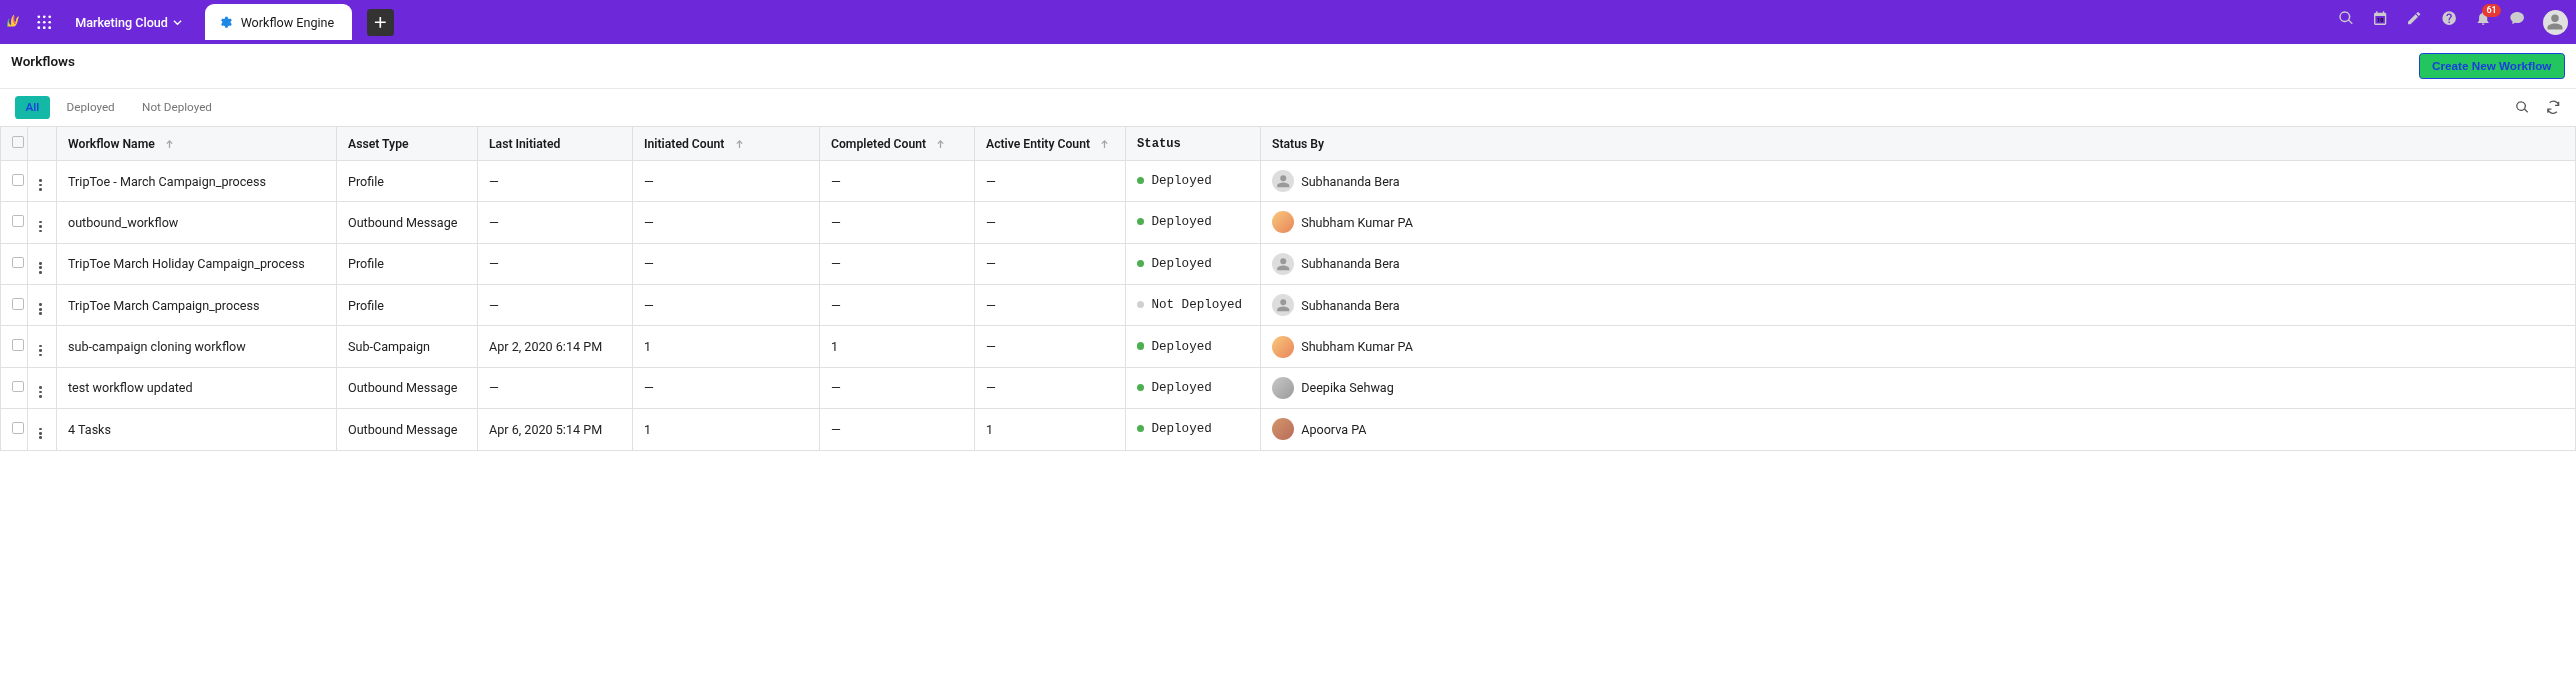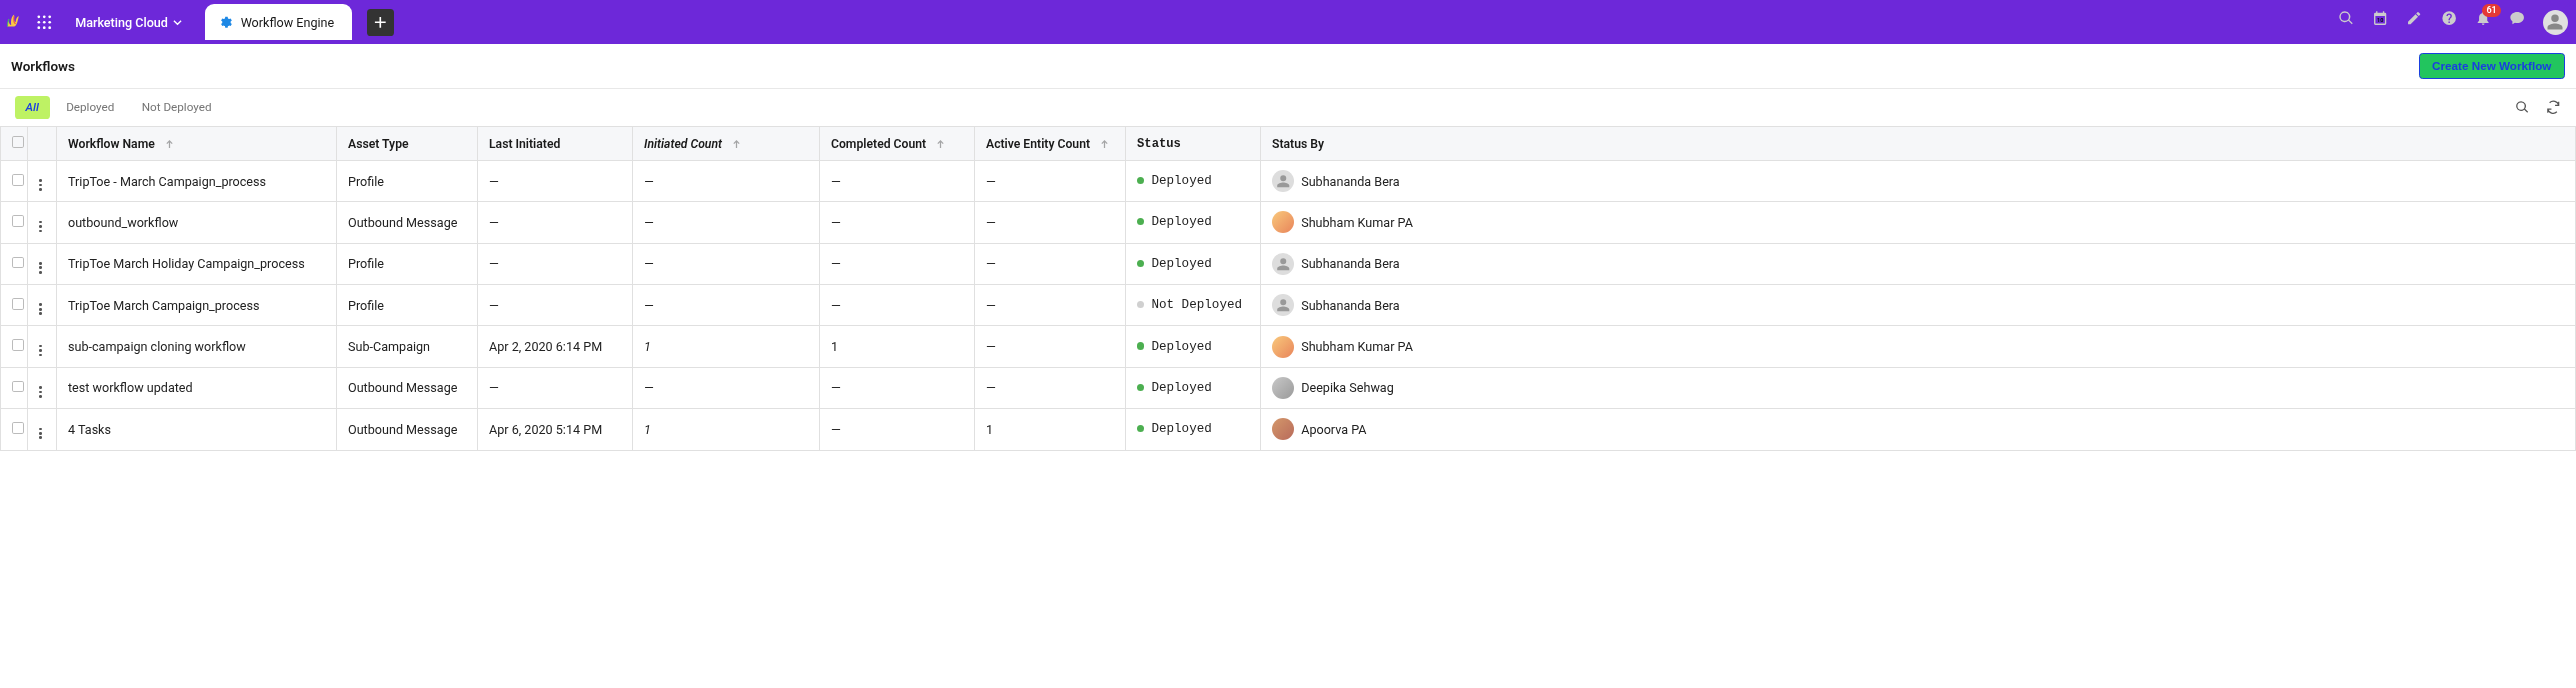--- a/index.html
+++ b/index.html
@@ -15,41 +15,41 @@
     .tab-active { background: #fff; color: #1a1a1a; height: 36px; display: flex; align-items: center; padding: 0 18px 0 12.6px; gap: 7.2px; border-radius: 9px 9px 0 0; margin-left: 6px; }
     .tab-icon { width: 16.3px; height: 16.3px; display: flex; align-items: center; justify-content: center; }
     .add-tab { width: 27px; height: 27px; background: #333; border-radius: 3.6px; display: flex; align-items: center; justify-content: center; cursor: pointer; margin-left: 7.2px; }
     .topbar-right { margin-left: auto; display: flex; gap: 16.3px; padding-right: 7.2px; }
     .topbar-icon { width: 18px; height: 18px; display: flex; align-items: center; justify-content: center; cursor: pointer; color: #ccc; position: relative; }
     .topbar-icon svg { fill: currentColor; }
     .badge { position: absolute; top: -5.4px; right: -9px; background: #e53935; color: #fff; font-size: 9px; font-weight: 600; border-radius: 7.2px; padding: 0.9px 4.5px; line-height: 1.2; }
     .avatar-top { width: 25px; height: 25px; background: #e0e0e0; border-radius: 50%; display: flex; align-items: center; justify-content: center; cursor: pointer; }
     .avatar-top svg { fill: #888; }
     
-    .page-header { display: flex; align-items: center; justify-content: space-between; padding: 9px 11px; border-bottom: 0.9px solid #e8e8e8; }
+    .page-header { display: flex; justify-content: space-between; padding: 9px 11px; border-bottom: 0.9px solid #e8e8e8; }
     .page-title { font-size: 13.5px; font-weight: 600; }
     .btn-primary { border: 1.4px solid #1a3ee0; color: #1a3ee0; background: #22c55e; border-radius: 3.6px; padding: 5.4px 12.6px; font-size: 11.7px; font-weight: 600; cursor: pointer; }
     
     .filter-bar { display: flex; align-items: center; padding: 7.2px 14.5px; gap: 7.2px; }
     .filter-tabs { display: flex; gap: 5.4px; }
     .filter-tab { padding: 4.5px 11px; border-radius: 3.6px; font-size: 11.7px; color: #757575; cursor: pointer; }
-    .filter-tab.active { background: #bef264; color: #1a3ee0; font-weight: 500; font-style: italic; }
+    .filter-tab.active { background: #14b8a6; color: #1a3ee0; font-weight: 500; }
     .filter-right { margin-left: auto; display: flex; align-items: center; gap: 14.5px; }
     .filter-icon { width: 16.3px; height: 16.3px; cursor: pointer; color: #555; display: flex; align-items: center; justify-content: center; }
     
     .table { width: 100%; border-collapse: collapse; table-layout: fixed; }
     .table th, .table td { border: 0.9px solid #e0e0e0; padding: 9px 11px; text-align: left; font-size: 12.6px; }
     .table th { background: #f6f7f9; font-weight: 600; font-size: 12.2px; color: #1a1a1a; margin-left: 6px; }
     .table td { color: #222; }
     .col-checkbox { width: 27px; text-align: center; padding: 9px 5.4px; }
     .col-actions { width: 29px; text-align: center; padding: 9px 3.6px; }
     .col-name { width: 280px; }
     .col-asset { width: 141px; }
     .col-last { width: 155px; }
-    .col-init { width: 187px; font-style: italic; }
+    .col-init { width: 187px; }
     .col-comp { width: 155px; }
     .col-active { width: 151px; }
     .col-status { width: 135px; font-family: Liberation Mono, monospace; }
     .col-created { }
     
     .sort-arrow { opacity: 0.5; margin-left: 7.2px; display: inline-flex; vertical-align: middle; }
     .checkbox { width: 11.7px; height: 11.7px; border: 1.4px solid #bbb; border-radius: 1.8px; display: inline-block; cursor: pointer; }
     .kebab { display: inline-flex; flex-direction: column; gap: 1.8px; cursor: pointer; align-items: center; justify-content: center; height: 14.5px; }
     .kebab span { width: 2.7px; height: 2.7px; background: #555; border-radius: 50%; }
     .status-dot { width: 7.2px; height: 7.2px; border-radius: 50%; display: inline-block; margin-right: 7.2px; }

